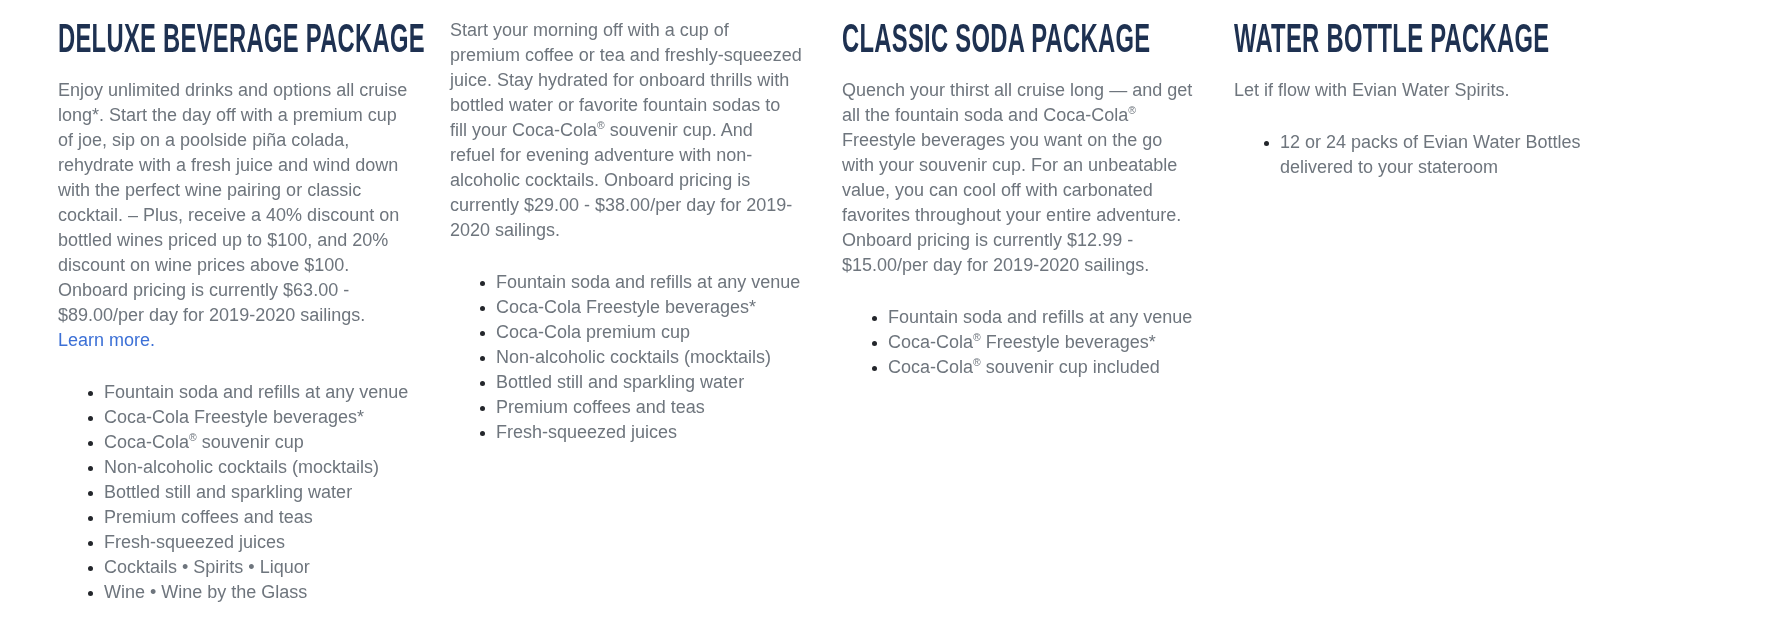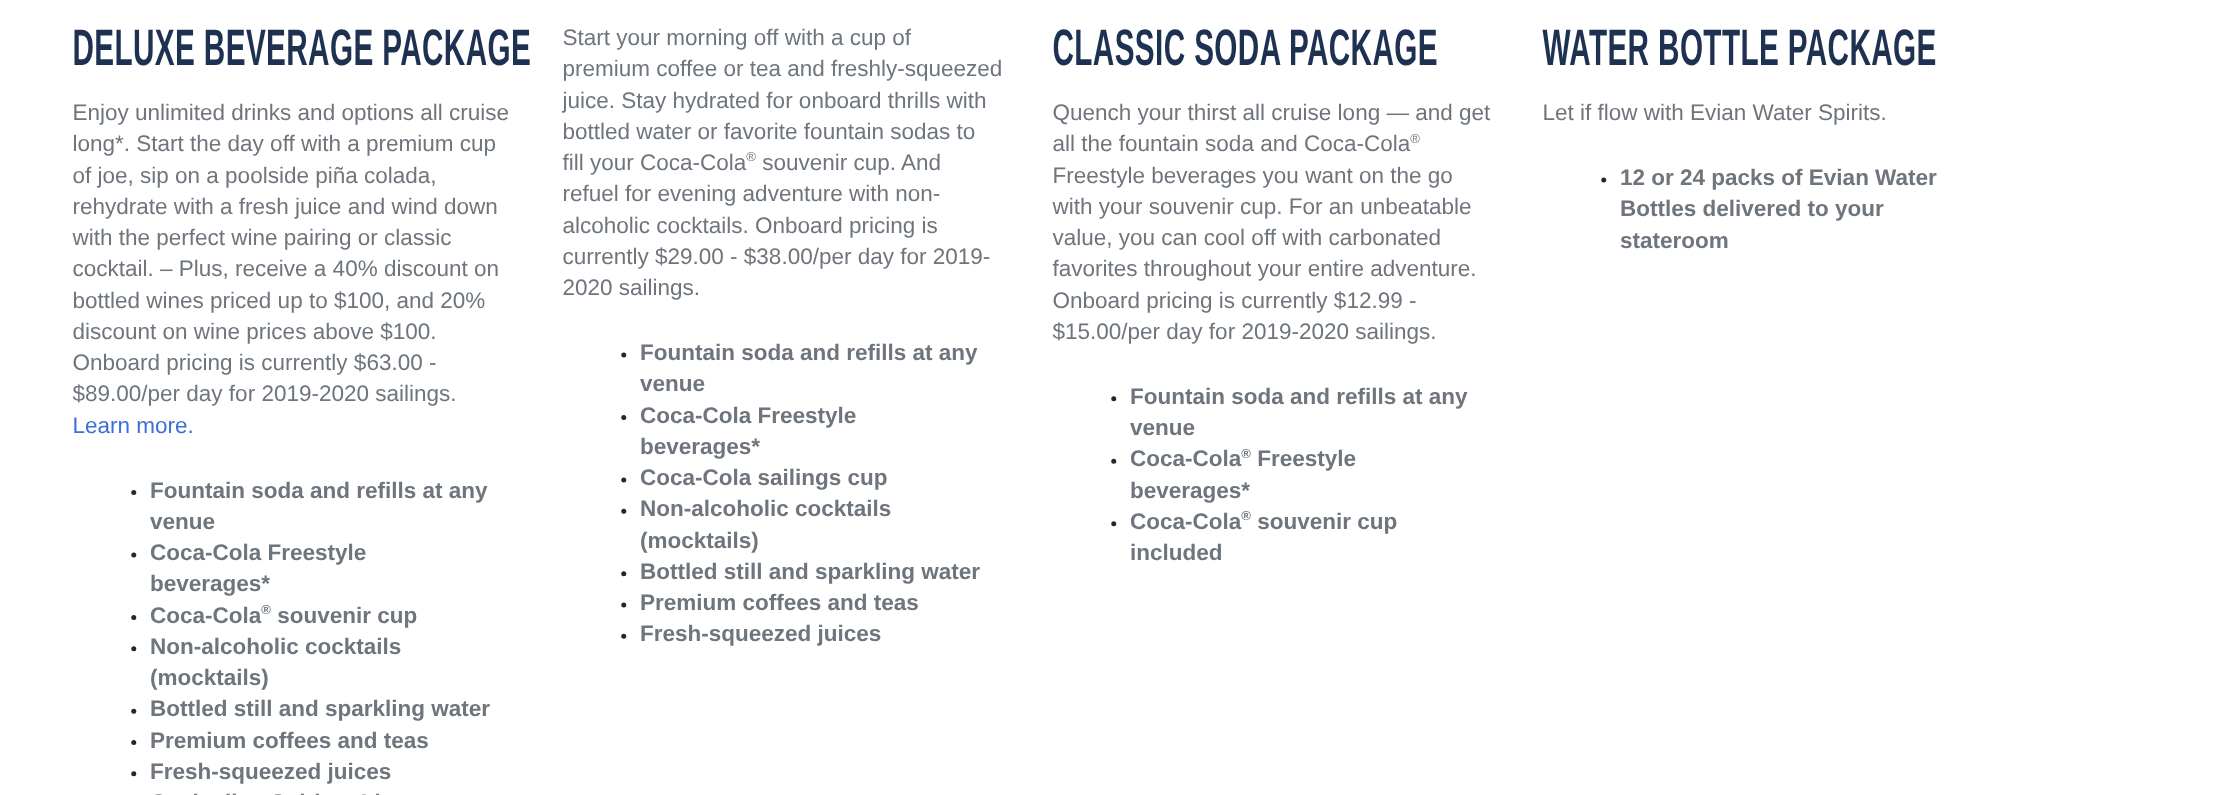--- a/index.html
+++ b/index.html
@@ -52,24 +52,23 @@
     color: var(--body);
   }
   .desc .rich { color: var(--body); }
   a.more {
     color: var(--link);
     text-decoration: none;
     cursor: pointer;
   }
   a.more:empty { display: none; }
   ul.items {
-    margin: 16px;
+    margin: 0;
     padding: 0 0 0 46px;
     list-style: disc;
-    font-weight: bold;
   }
   ul.items li {
     font-size: 18px;
     line-height: 25px;
     color: var(--body);
   }
   ul.items li::marker {
     color: var(--bullet);
     font-size: 15px;
   }
@@ -99,21 +98,21 @@
           <li class="rich">Cocktails • Spirits • Liquor</li>
           <li class="rich">Wine • Wine by the Glass</li>
         </ul>
     </section>
 
     <section class="pkg">
       <p class="desc"><span class="rich">Start your morning off with a cup of premium coffee or tea and freshly-squeezed juice. Stay hydrated for onboard thrills with bottled water or favorite fountain sodas to fill your Coca-Cola<sup>®</sup> souvenir cup. And refuel for evening adventure with non-alcoholic cocktails. Onboard pricing is currently $29.00 - $38.00/per day for 2019-2020 sailings.</span> </p>
       <ul class="items">
           <li class="rich">Fountain soda and refills at any venue</li>
           <li class="rich">Coca-Cola Freestyle beverages*</li>
-          <li class="rich">Coca-Cola sailings cup</li>
+          <li class="rich">Coca-Cola premium cup</li>
           <li class="rich">Non-alcoholic cocktails (mocktails)</li>
           <li class="rich">Bottled still and sparkling water</li>
           <li class="rich">Premium coffees and teas</li>
           <li class="rich">Fresh-squeezed juices</li>
         </ul>
     </section>
 
     <section class="pkg">
       <h2><span class="condensed">CLASSIC SODA PACKAGE</span></h2>
       <p class="desc"><span class="rich">Quench your thirst all cruise long — and get all the fountain soda and Coca-Cola<sup>®</sup> Freestyle beverages you want on the go with your souvenir cup. For an unbeatable value, you can cool off with carbonated favorites throughout your entire adventure. Onboard pricing is currently $12.99 - $15.00/per day for 2019-2020 sailings.</span> </p>

